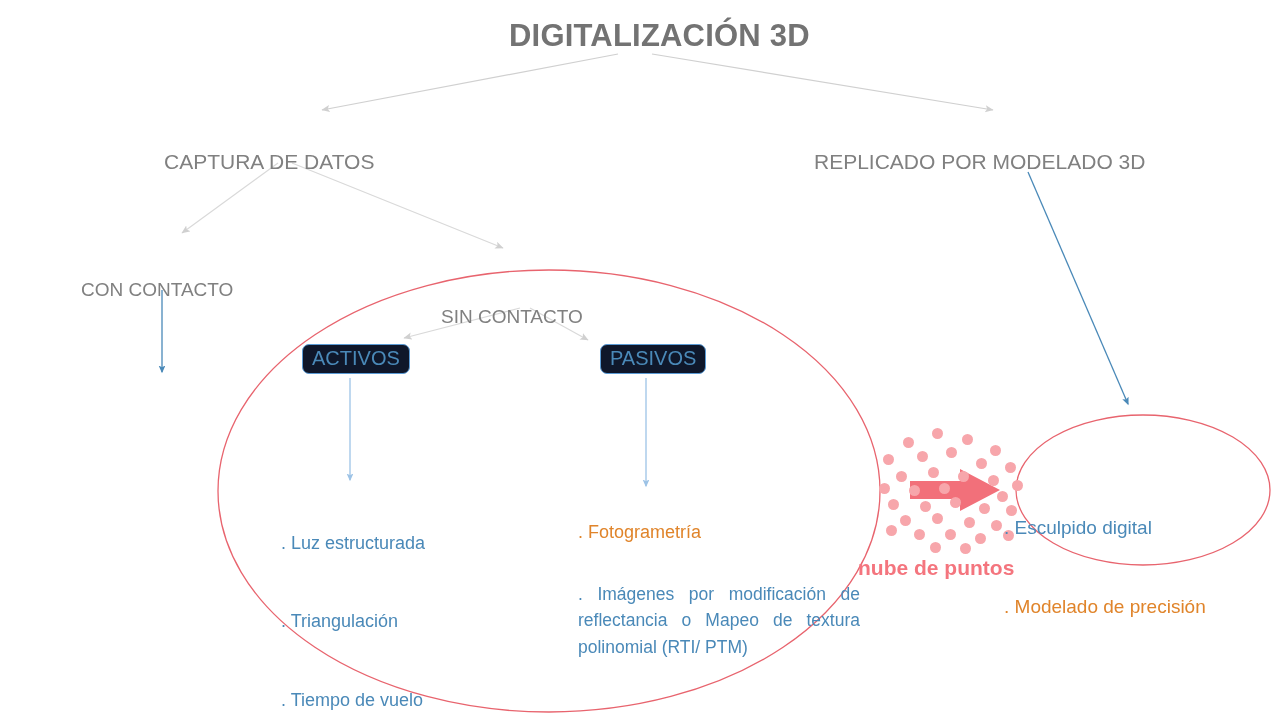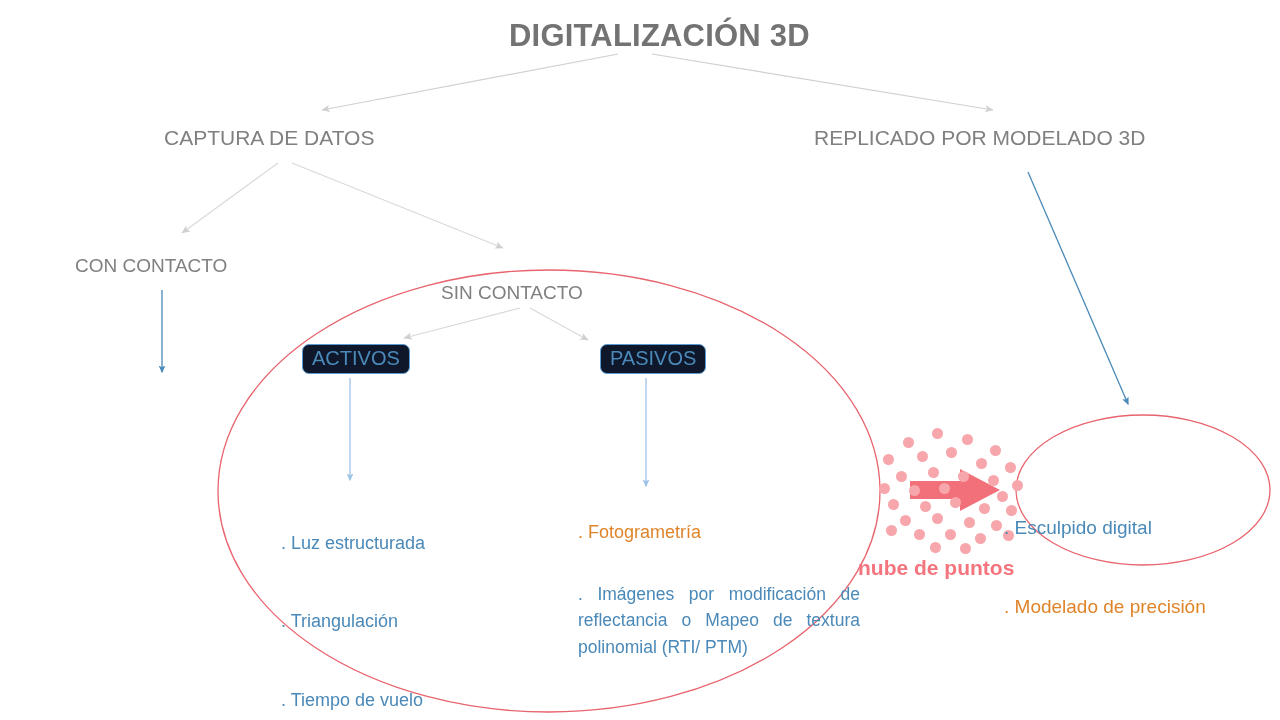--- a/index.html
+++ b/index.html
@@ -36,20 +36,21 @@
   .title {
     font-size: 31px;
     font-weight: bold;
     color: #737373;
     letter-spacing: 0.2px;
   }
   .level-label {
     font-size: 21px;
     color: #808080;
     font-weight: normal;
+    margin-top: 24px;
   }
   .level-label.small {
     font-size: 19px;
   }
   
   .blue-text {
     color: #4a89b8;
     font-size: 19px;
     line-height: 1.33;
   }
@@ -190,21 +191,21 @@
     <span class="dot" style="left:8px;   top:100px;"></span>
     <span class="dot" style="left:125px; top:105px;"></span>
   </div>
 
   <div class="node title" style="left:509px; top:18px;">DIGITALIZACIÓN 3D</div>
 
   <div class="node level-label" style="left:164px; top:126px;">CAPTURA DE DATOS</div>
 
   <div class="node level-label" style="left:814px; top:126px;">REPLICADO POR MODELADO 3D</div>
 
-  <div class="node level-label small" style="left:75px; top:255px;">CON CONTACTO</div>
+  <div class="node level-label small" style="left:81px; top:255px;">CON CONTACTO</div>
 
   <div class="node level-label small" style="left:441px; top:282px;">SIN CONTACTO</div>
 
 
   <div class="pill" style="left:302px; top:344px;">ACTIVOS</div>
 
   <div class="pill" style="left:600px; top:344px;text-align:center;">PASIVOS</div>
 
   <div class="node list-block" style="left:281px; top:478px;">
     <div class="li">. Luz estructurada</div>

